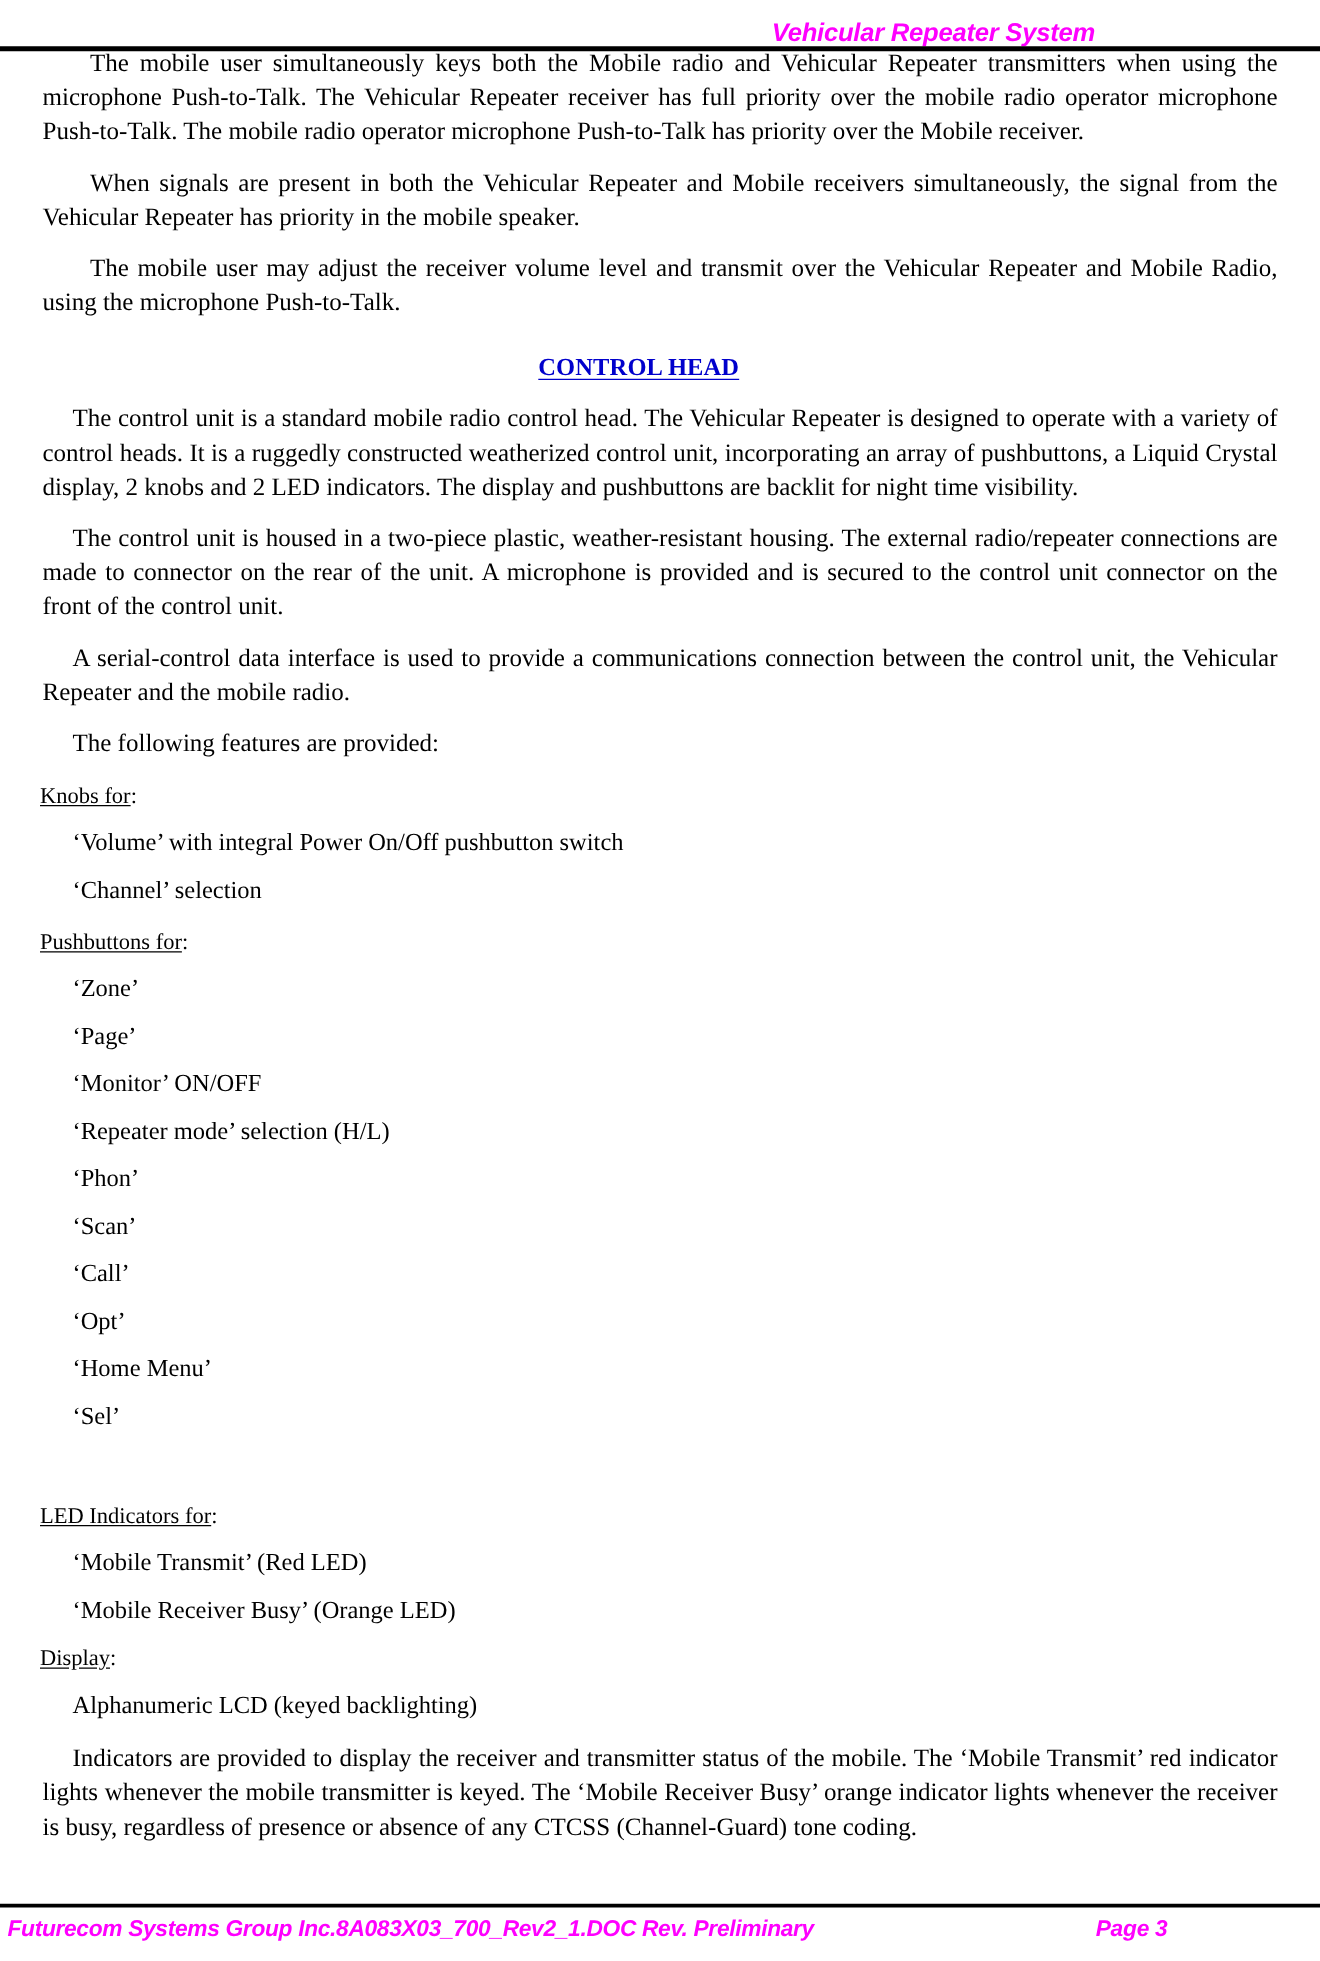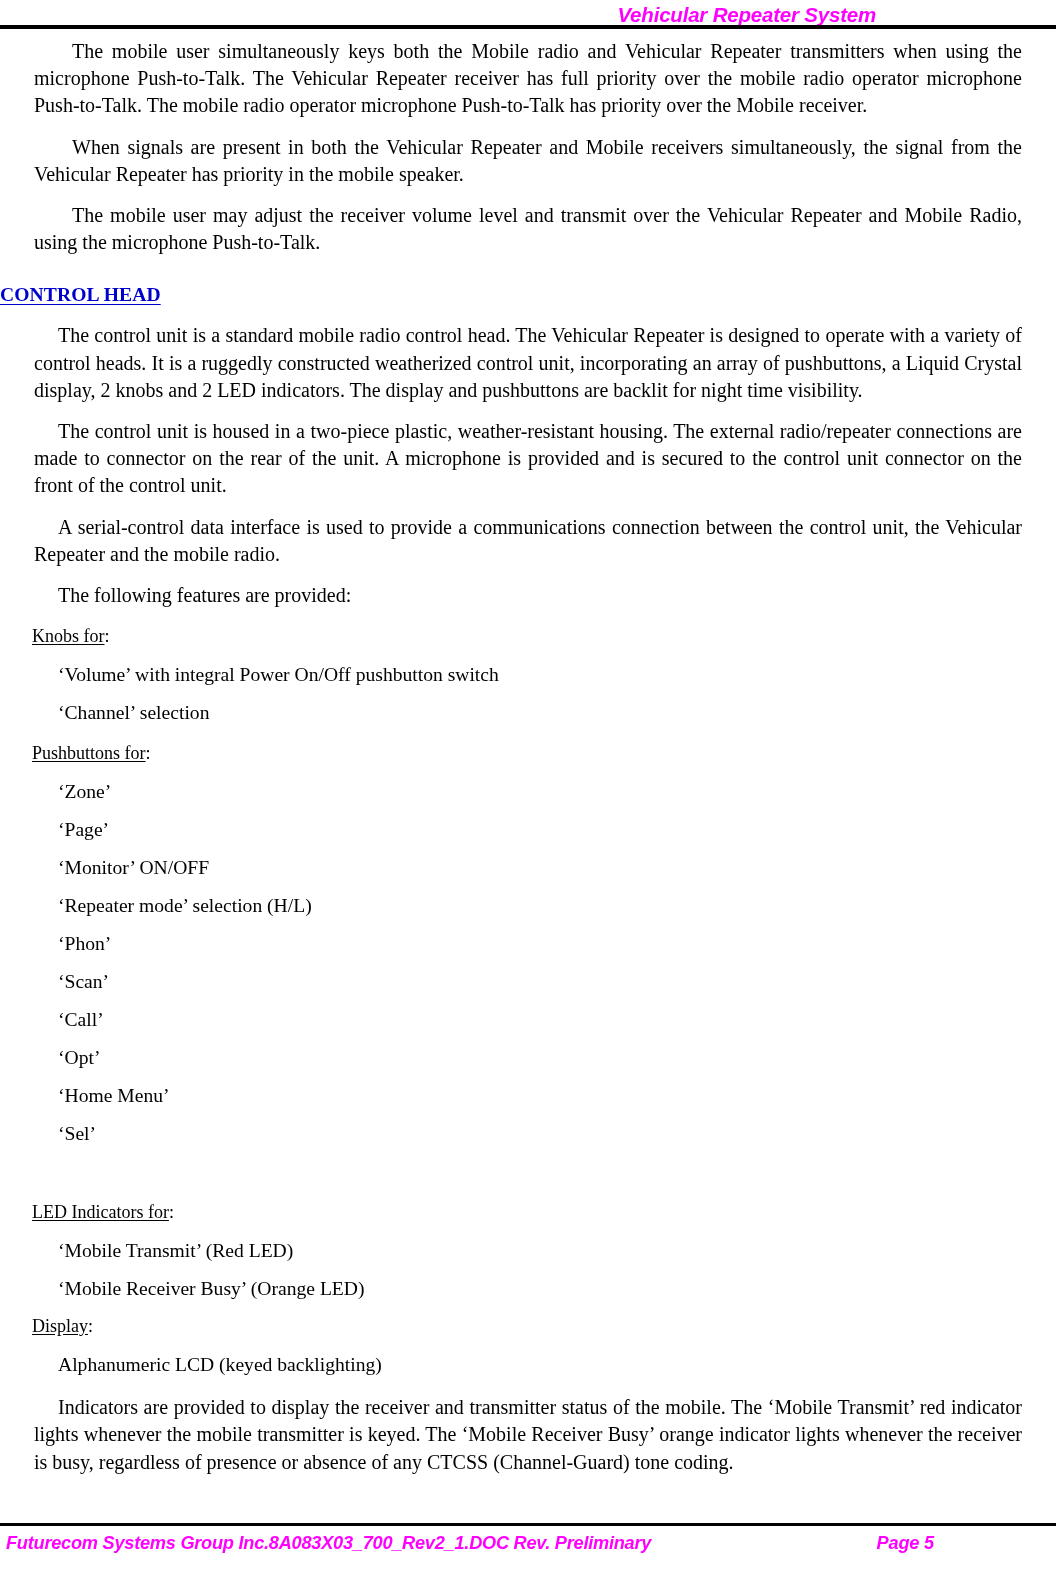--- a/index.html
+++ b/index.html
@@ -20,21 +20,21 @@
   .page {
     position: relative;
     width: 1056px;
     height: 1569px;
     box-sizing: border-box;
   }
 
   
   .page-header {
     position: absolute;
-    top: 4px;
+    top: 16px;
     left: 0;
     width: 886px;
     height: 24px;
   }
   .header-title {
     position: absolute;
     right: 10px;
     top: -1px;
     font-family: "Liberation Sans", "DejaVu Sans", sans-serif;
     font-weight: bold;
@@ -84,20 +84,21 @@
     margin: 0;
     padding: 0;
     margin-left: -34px;
     font-size: 19.6px;
     line-height: 26px;
     font-weight: bold;
     color: #0000CC;
     text-decoration: underline;
     text-underline-offset: 3px;
     letter-spacing: 0.1px;
+    text-align: center;
   }
   .heading-wrap {
     margin-top: 26px;
     margin-bottom: 14px;
   }
 
   
   .sub-label {
     margin: 0;
     padding: 0;
@@ -216,16 +217,16 @@
     <p class="sub-label" style="margin-top:11px;"><span class="u">Display</span><span>:</span></p>
     <p class="list-line">Alphanumeric LCD (keyed backlighting)</p>
 
     <p class="body gap" style="text-indent:24px;margin-top:16px;">Indicators are provided to display the receiver and transmitter status of the mobile. The ‘Mobile Transmit’ red indicator lights whenever the mobile transmitter is keyed. The ‘Mobile Receiver Busy’ orange indicator lights whenever the receiver is busy, regardless of presence or absence of any CTCSS (Channel-Guard) tone coding.</p>
 
   </div>
 
   <div class="page-footer">
     <div class="footer-rule"></div>
     <div class="footer-left">Futurecom Systems Group Inc.8A083X03_700_Rev2_1.DOC Rev. Preliminary</div>
-    <div class="footer-right">Page 5</div>
+    <div class="footer-right">Page 3</div>
   </div>
 
 </div>
 
 </body></html>

